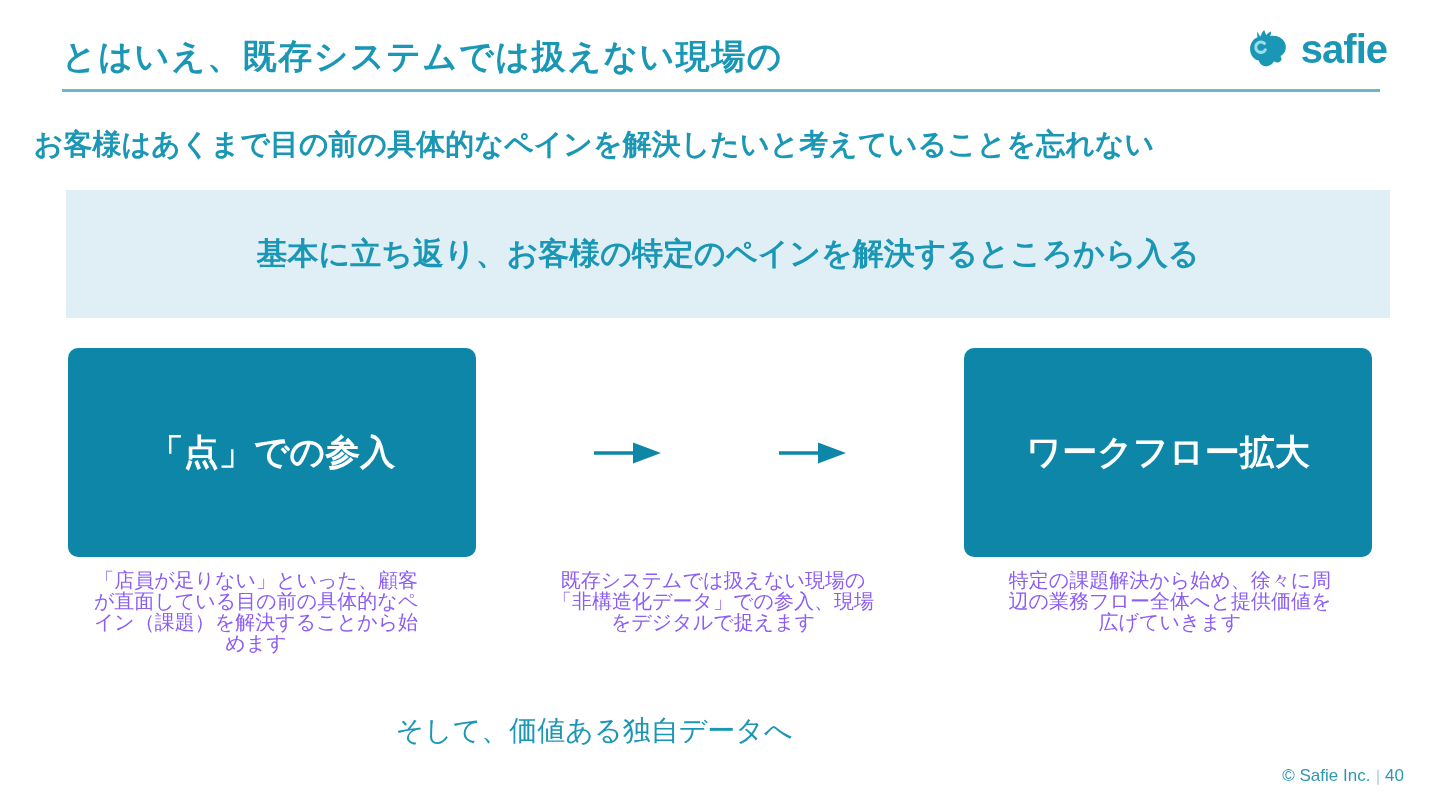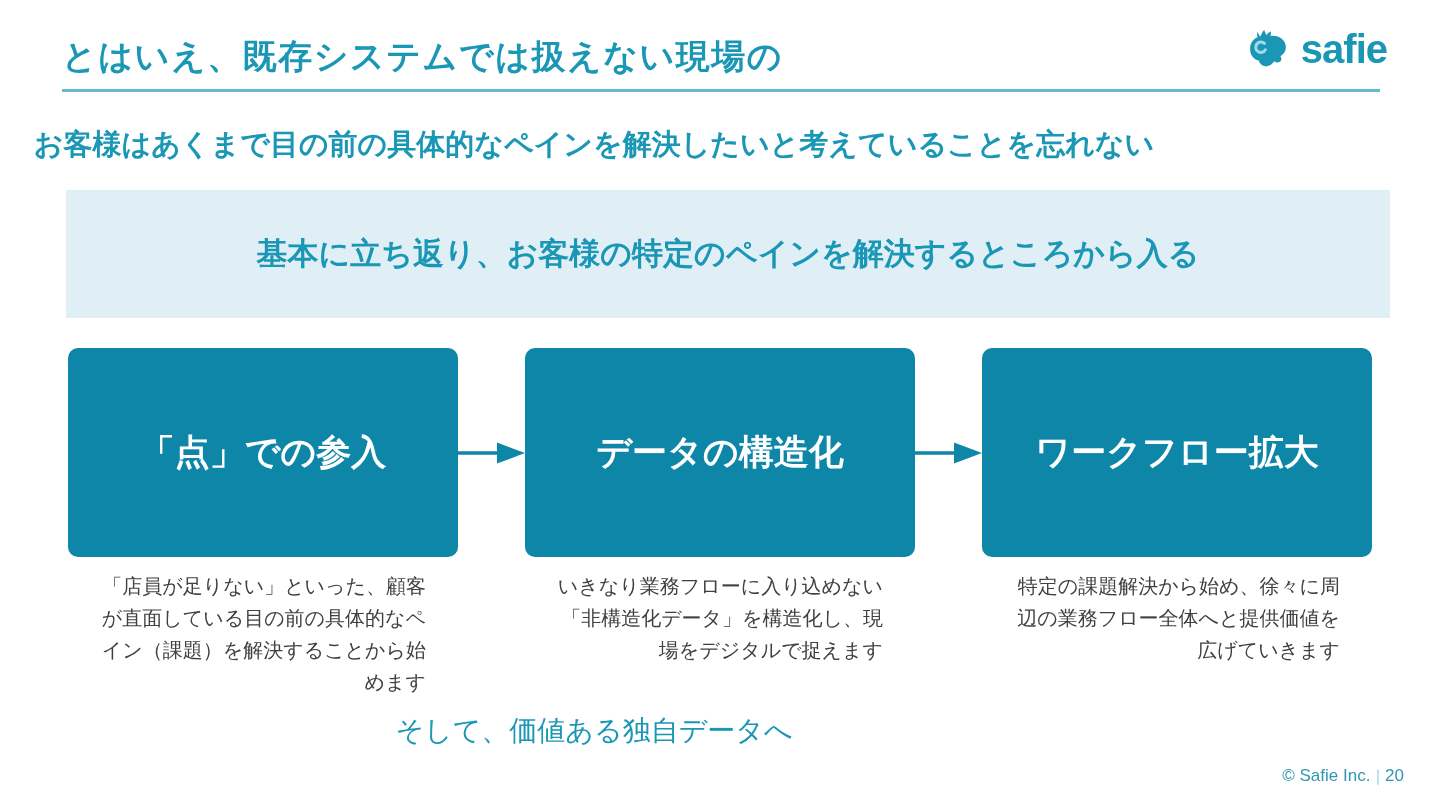--- a/index.html
+++ b/index.html
@@ -66,22 +66,22 @@
   }
   .flow-arrow { width:67px; height:26px; flex:0 0 auto; }
 
   
   .desc-row {
     position:absolute; left:68px; top:570px; width:1304px;
     display:flex; justify-content:space-between;
   }
   .desc {
     width:390px; padding:0 32px 0 18px;
-    font-size:20px; line-height:32px; color:#404040;
-    text-align:right;
+    font-size:20px; line-height:21px; color:#8b5cf6;
+    text-align:center;
   }
 
   
   .conclusion {
     position:absolute; left:0; top:712px; width:1188px;
     text-align:center;
     font-size:28px; font-weight:normal; color:#1b97b6; white-space:nowrap;
   }
 
   
@@ -135,42 +135,39 @@
 
     <div class="flow-box">
       <span class="flow-box-label">「点」での参入</span>
     </div>
 
     <svg class="flow-arrow" viewBox="0 0 67 26" aria-hidden="true">
       <line x1="0" y1="13" x2="42" y2="13" stroke="#0e86a8" stroke-width="3.5"></line>
       <polygon points="39,2.5 67,13 39,23.5" fill="#0e86a8"></polygon>
     </svg>
 
-    <div class="flow-box">
-      <span class="flow-box-label">データの構造化</span>
-    </div>
 
     <svg class="flow-arrow" viewBox="0 0 67 26" aria-hidden="true">
       <line x1="0" y1="13" x2="42" y2="13" stroke="#0e86a8" stroke-width="3.5"></line>
       <polygon points="39,2.5 67,13 39,23.5" fill="#0e86a8"></polygon>
     </svg>
 
     <div class="flow-box">
       <span class="flow-box-label">ワークフロー拡大</span>
     </div>
 
   </div>
 
   <div class="desc-row">
     <div class="desc">「店員が足りない」といった、顧客が直面している目の前の具体的なペイン（課題）を解決することから始めます</div>
-    <div class="desc">いきなり業務フローに入り込めない「非構造化データ」を構造化し、現場をデジタルで捉えます</div>
+    <div class="desc">既存システムでは扱えない現場の「非構造化データ」での参入、現場をデジタルで捉えます</div>
     <div class="desc">特定の課題解決から始め、徐々に周辺の業務フロー全体へと提供価値を広げていきます</div>
   </div>
 
   <div class="conclusion">そして、価値ある独自データへ</div>
 
   <div class="footer">
     <span>© Safie Inc.</span>
     <span class="footer-divider">｜</span>
-    <span>20</span>
+    <span>40</span>
   </div>
 
 </div>
 
 </body></html>

